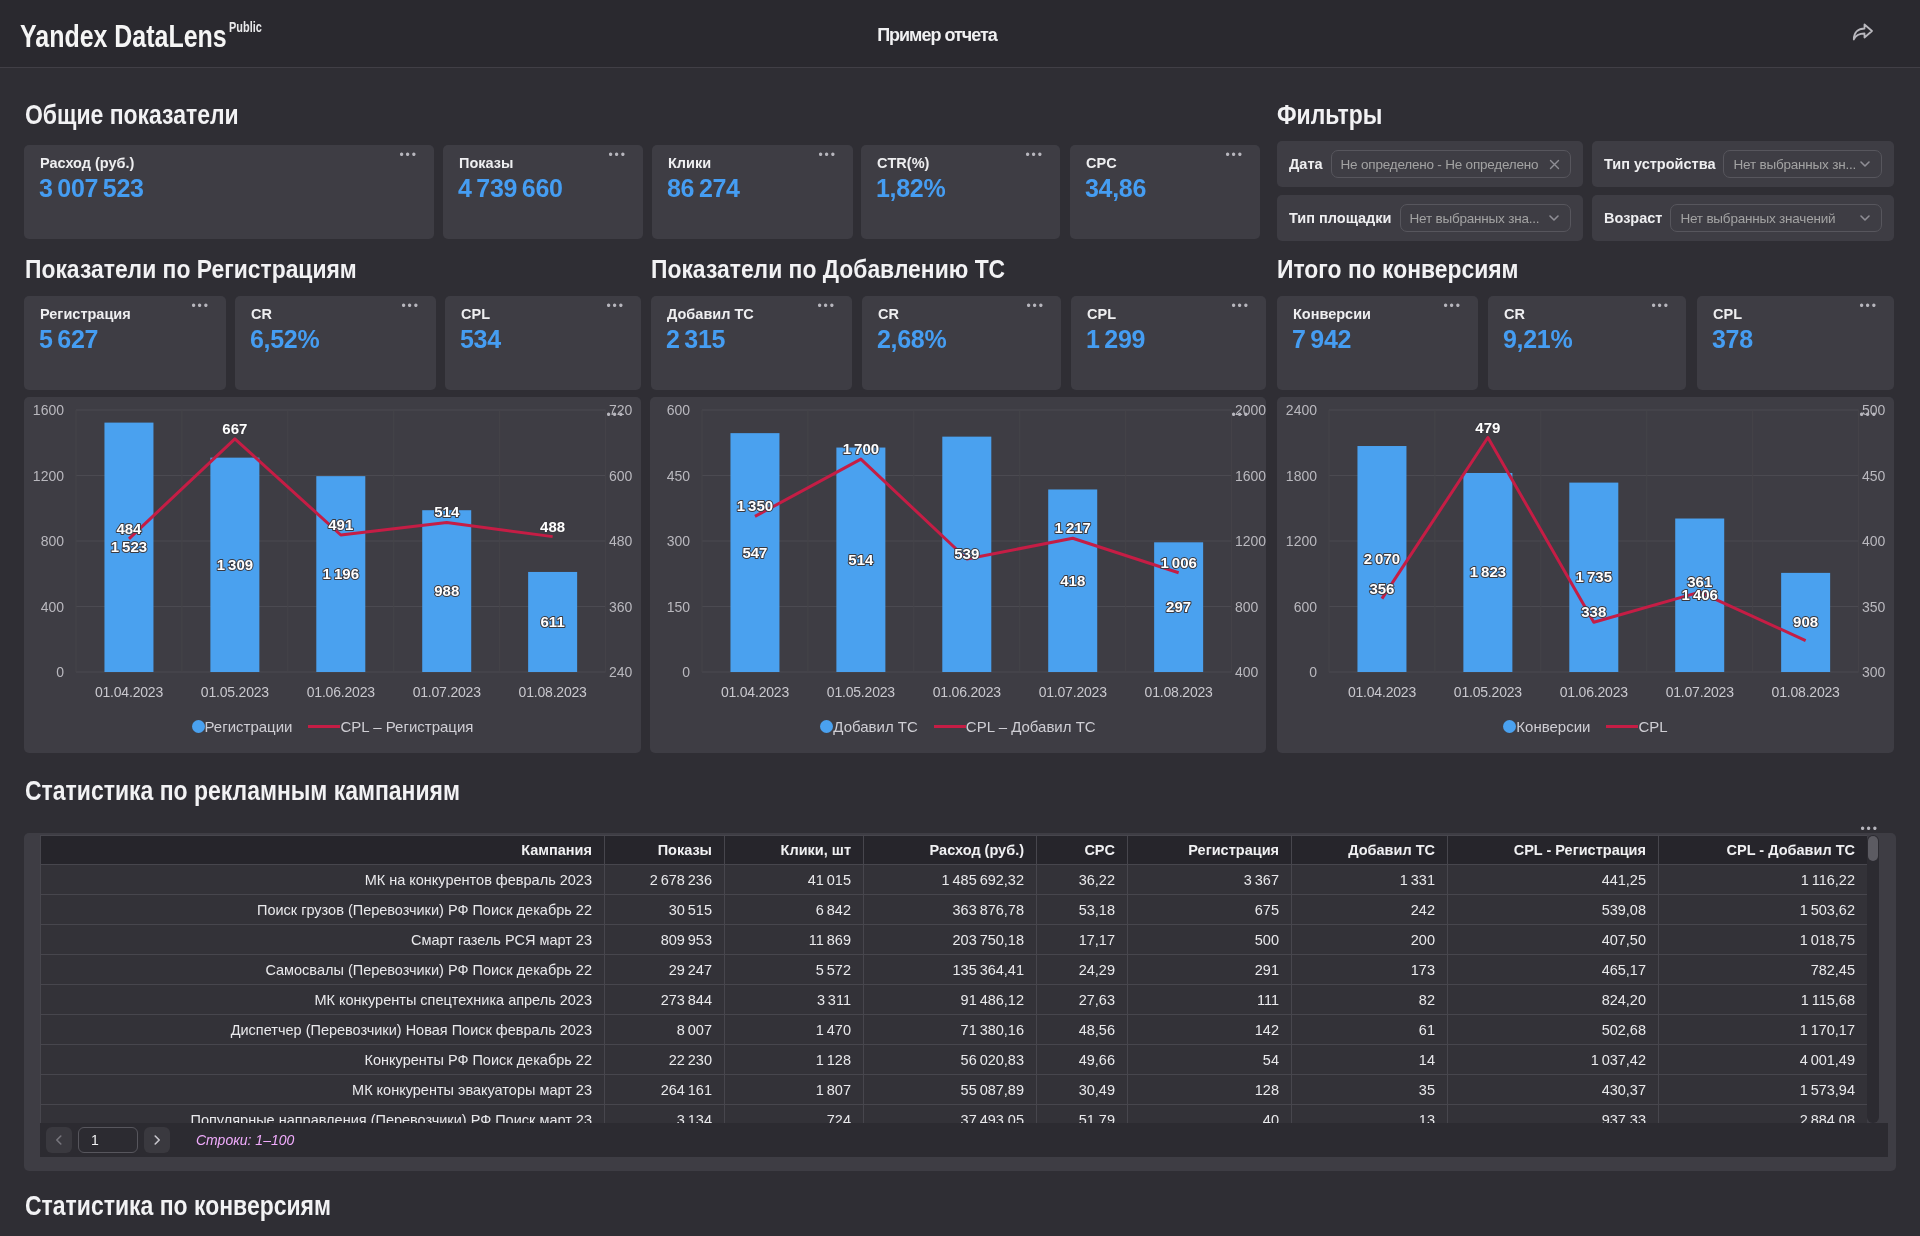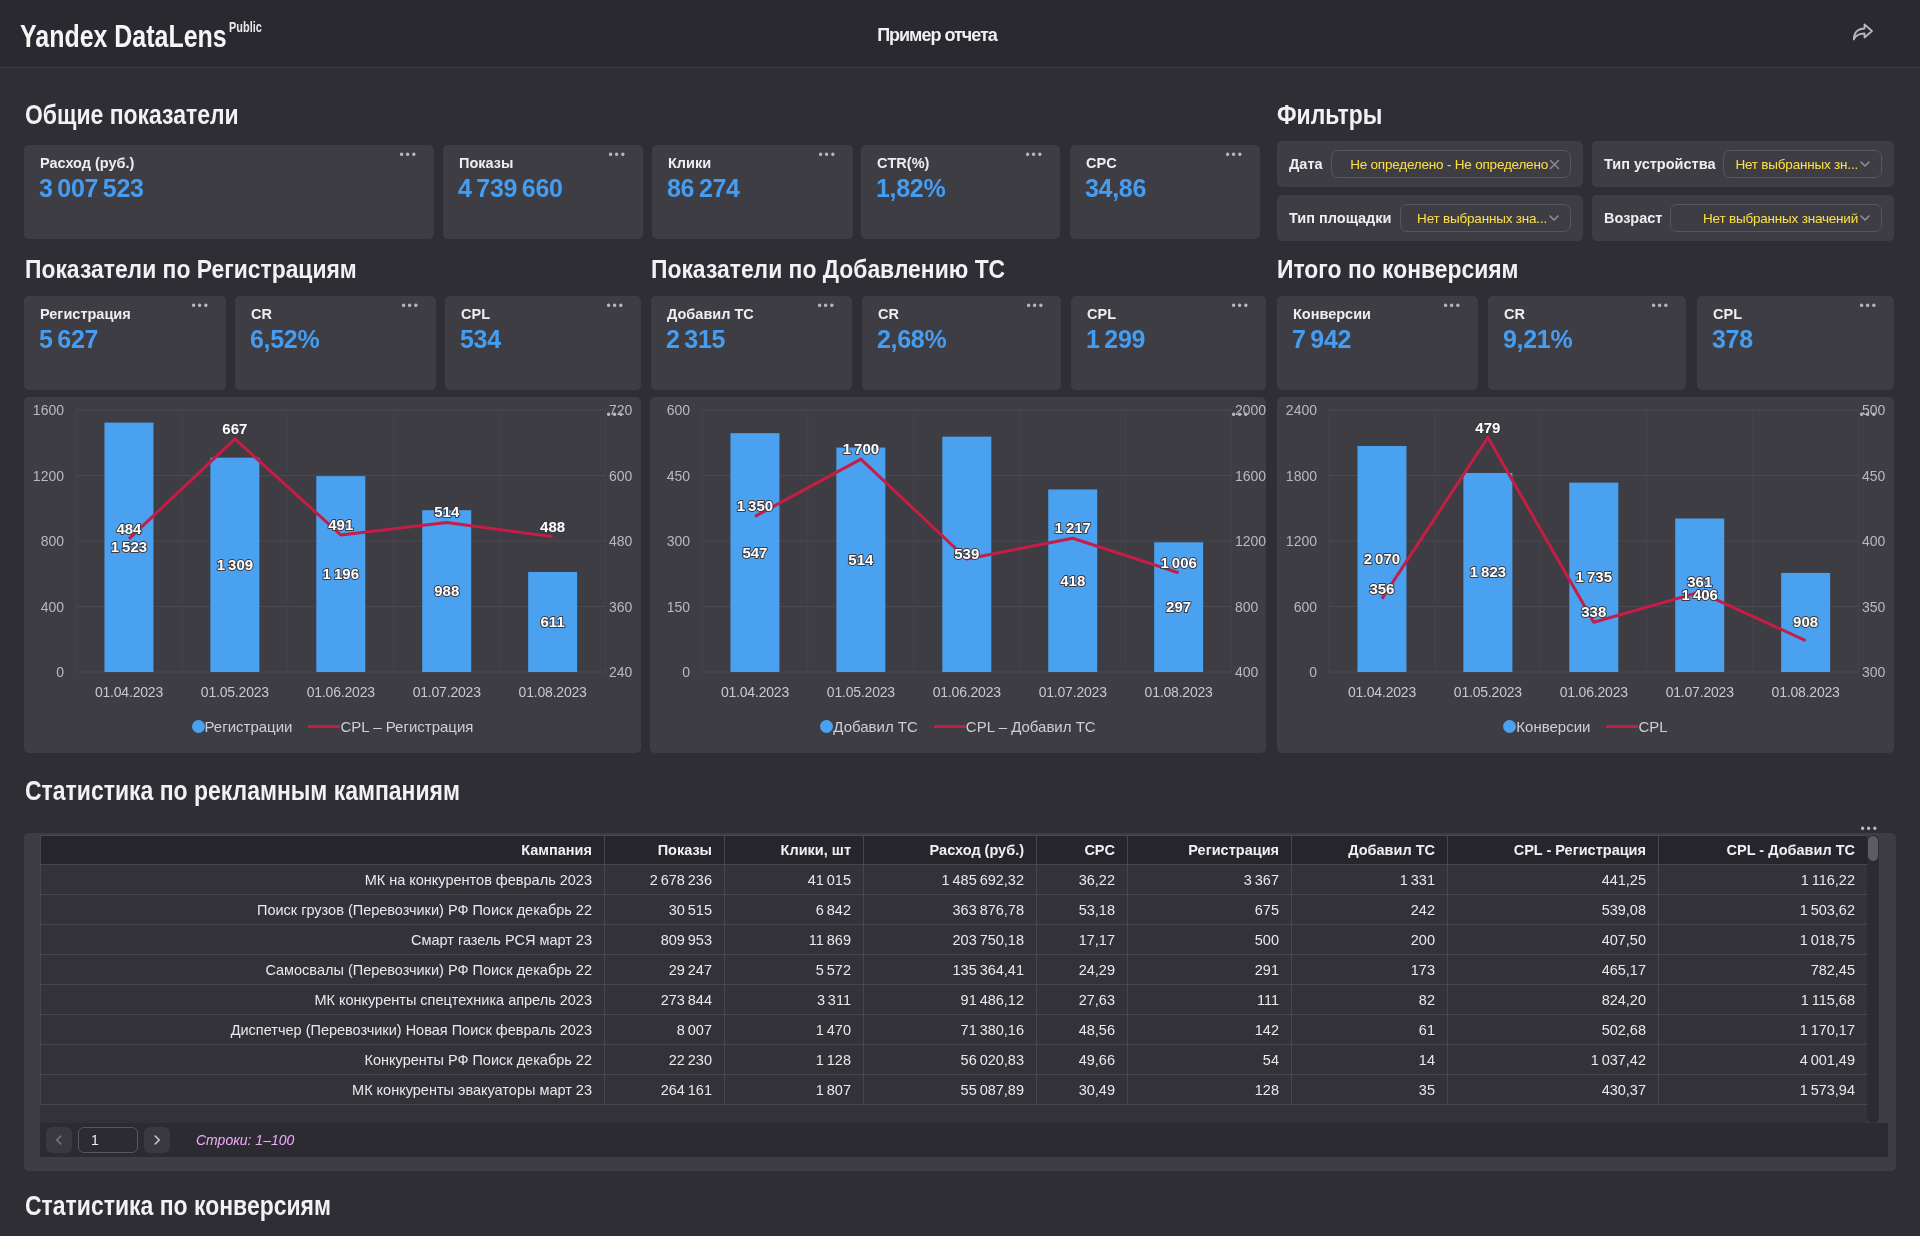--- a/index.html
+++ b/index.html
@@ -8,24 +8,24 @@
 #hdr { position:absolute; left:0; top:0; width:1920px; height:68px; background:#2a292f; border-bottom:1px solid #413f46; }
 #hdr .logo { position:absolute; left:20px; top:18px; font-size:32px; font-weight:bold; color:#f5f5f5; transform:scaleX(0.78); transform-origin:left center; white-space:nowrap; }
 #hdr .logo sup { font-size:14px; font-weight:bold; color:#e8e8ea; vertical-align:top; position:relative; top:1px; left:3px; }
 #hdr .title { position:absolute; left:0; width:1874px; top:25px; text-align:center; font-size:18px; font-weight:bold; color:#f0f0f2; letter-spacing:-1px; }
 h1 { position:absolute; font-size:28px; font-weight:bold; color:#f2f2f4; transform:scaleX(0.82); transform-origin:left center; white-space:nowrap; }
 h2 { position:absolute; font-size:26px; font-weight:bold; color:#f2f2f4; transform:scaleX(0.88); transform-origin:left center; white-space:nowrap; }
 .card { position:absolute; background:#3e3d44; border-radius:5px; }
 .kpi .kl { position:absolute; left:16px; top:10px; font-size:14.5px; font-weight:bold; color:#eeeef0; }
 .kpi .kv { position:absolute; left:15px; top:29px; font-size:25px; font-weight:bold; color:#459df2; letter-spacing:-0.3px; }
 .dots { position:absolute; right:16px; top:3px; color:#b7b6bd; font-size:12px; letter-spacing:2px; }
-.fcard { display:flex; align-items:center; padding:0 12px;text-align:right; }
+.fcard { display:flex; align-items:center; padding:0 12px; }
 .flab { font-size:14.5px; font-weight:bold; color:#eeeef0; margin-right:8px; white-space:nowrap; }
 .fsel { display:flex; align-items:center; height:28px; border:1px solid #57565d; border-radius:7px; padding:0 9px; overflow:hidden; min-width:0; }
-.fph { font-size:13.5px; color:#fde047; white-space:nowrap; overflow:hidden; letter-spacing:-0.2px; flex:1; }
+.fph { font-size:13.5px; color:#a3a3a3; white-space:nowrap; overflow:hidden; letter-spacing:-0.2px; flex:1; }
 .chart svg text { font-family:"Liberation Sans", sans-serif; }
 .legend { position:absolute; left:0; right:0; top:321px; display:flex; justify-content:center; align-items:center; }
 .ldot { width:13px; height:13px; border-radius:50%; background:#4aa1ef; flex:none; }
 .lline { width:32px; height:3px; background:#c51d45; margin-left:16px; flex:none; }
 .ltxt { font-size:15px; color:#cfced4; }
 table.dt { border-collapse:collapse; table-layout:fixed; width:1827px; }
 table.dt th, table.dt td { border:1px solid #47464d; font-size:14.5px; white-space:nowrap; overflow:hidden; padding:0 12px; }
 table.dt th { background:#26252b; color:#f0f0f2; font-weight:bold; height:29px; }
 table.dt td { height:30px; color:#e9e9ec; background:#333238; }
 table.dt tr { border:0; }
@@ -426,20 +426,31 @@
               <td class="tl">МК конкуренты эвакуаторы март 23</td>
               <td class="tr">264 161</td>
               <td class="tr">1 807</td>
               <td class="tr">55 087,89</td>
               <td class="tr">30,49</td>
               <td class="tr">128</td>
               <td class="tr">35</td>
               <td class="tr">430,37</td>
               <td class="tr">1 573,94</td>
             </tr>
+            <tr>
+              <td class="tl">Популярные направления (Перевозчики) РФ Поиск март 23</td>
+              <td class="tr">3 134</td>
+              <td class="tr">724</td>
+              <td class="tr">37 493,05</td>
+              <td class="tr">51,79</td>
+              <td class="tr">40</td>
+              <td class="tr">13</td>
+              <td class="tr">937,33</td>
+              <td class="tr">2 884,08</td>
+            </tr>
           </tbody>
         </table>
   </div>
   <div style="position:absolute;right:17px;top:2px;width:12px;height:288px;background:#2c2b31;border-radius:6px">
     <div style="position:absolute;left:1px;top:1px;width:10px;height:25px;background:#5c5b62;border-radius:5px"></div>
   </div>
   <div class="pgbar">
     <span class="pgbtn">
           <svg width="14" height="14" viewBox="0 0 14 14">
             <path d="M8.8 3 L4.8 7 L8.8 11" stroke="#77767d" stroke-width="1.6" fill="none" stroke-linecap="round" stroke-linejoin="round"></path>

